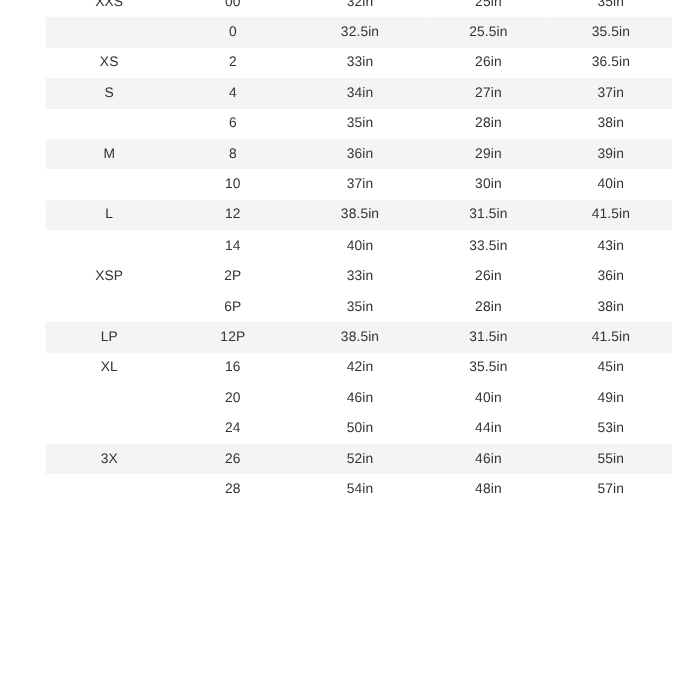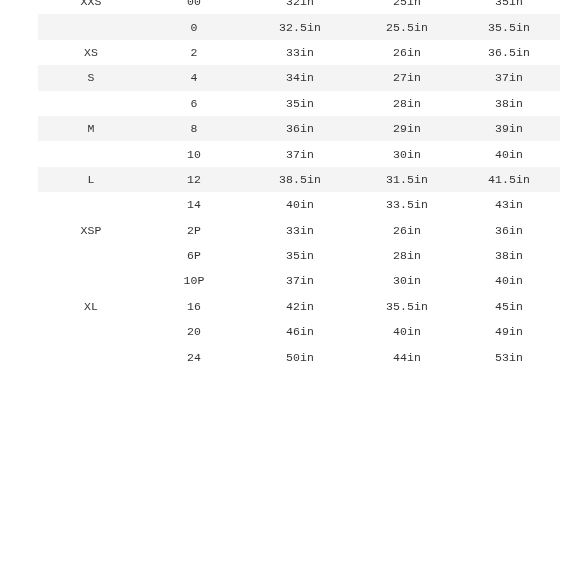--- a/index.html
+++ b/index.html
@@ -7,21 +7,20 @@
     width:580px; height:580px;
     background:#ffffff;
     font-family:"Liberation Sans", sans-serif;
     overflow:hidden;
   }
   #viewport {
     position:relative;
     width:580px; height:580px;
     overflow:hidden;
     background:#ffffff;
-    font-family:Liberation Mono, monospace;
   }
   
   #table-scroll {
     position:absolute;
     left:38px;
     top:-11px;
     width:522px;
   }
   table.size-chart {
     width:522px;
@@ -131,26 +130,26 @@
             <td>26in</td>
             <td>36in</td>
           </tr>
           <tr>
             <td></td>
             <td>6P</td>
             <td>35in</td>
             <td>28in</td>
             <td>38in</td>
           </tr>
-          <tr>
-            <td></td>
-            <td>10P</td>
-            <td>37in</td>
-            <td>30in</td>
-            <td>40in</td>
+          <tr class="alt">
+            <td>LP</td>
+            <td>12P</td>
+            <td>38.5in</td>
+            <td>31.5in</td>
+            <td>41.5in</td>
           </tr>
           <tr>
             <td>XL</td>
             <td>16</td>
             <td>42in</td>
             <td>35.5in</td>
             <td>45in</td>
           </tr>
           <tr>
             <td></td>
@@ -159,16 +158,30 @@
             <td>40in</td>
             <td>49in</td>
           </tr>
           <tr>
             <td></td>
             <td>24</td>
             <td>50in</td>
             <td>44in</td>
             <td>53in</td>
           </tr>
+          <tr class="alt">
+            <td>3X</td>
+            <td>26</td>
+            <td>52in</td>
+            <td>46in</td>
+            <td>55in</td>
+          </tr>
+          <tr>
+            <td></td>
+            <td>28</td>
+            <td>54in</td>
+            <td>48in</td>
+            <td>57in</td>
+          </tr>
         </tbody>
     </table>
   </div>
 </div>
 
 </body></html>

